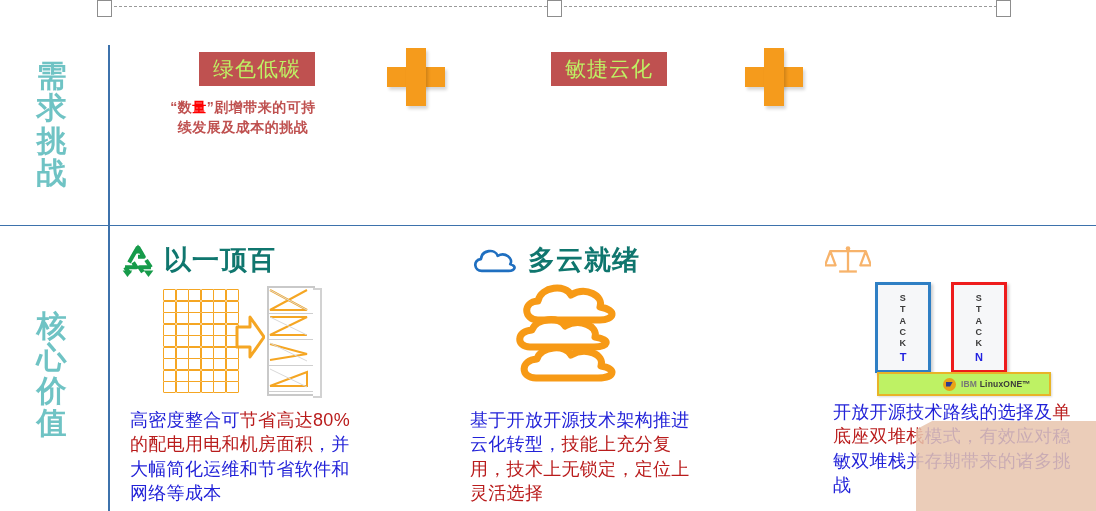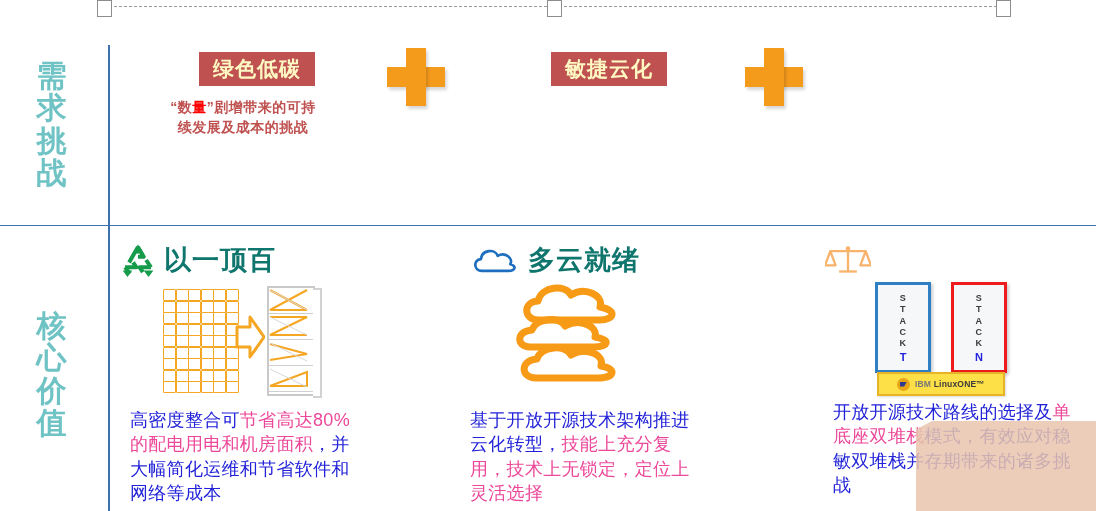--- a/index.html
+++ b/index.html
@@ -36,22 +36,22 @@
   #label-need{top:60px;}
   #label-value{top:310px;}
 
   
   .chal-card{position:absolute;top:52px;width:230px;text-align:center;}
   #chal-1{left:128px;}
   #chal-2{left:480px;}
   #chal-3{left:835px;}
 
   .chal-head{
-    display:inline-block;background:#bf5150;color:#fef9c3;
-    font-size:21px;font-weight:bold;letter-spacing:1px;
+    display:inline-block;background:#bf5150;color:#bef264;
+    font-size:21px;font-weight:normal;letter-spacing:1px;
     padding:5px 14px 6px 14px;line-height:1.1;margin-left:28px;
   }
   .chal-body{
     margin-top:12px;color:#bf5150;font-weight:bold;
     font-size:14px;line-height:1.42;letter-spacing:0.5px;
   }
   .chal-body .hl{color:#ff0000;}
   #chal-1 .chal-body{width:150px;margin-left:auto;margin-right:auto;}
   #chal-2 .chal-body{width:170px;margin-left:auto;margin-right:auto;text-align:left;padding-left:18px;}
   #chal-3 .chal-body{width:185px;margin-left:auto;margin-right:auto;text-align:left;}
@@ -70,21 +70,21 @@
   #val-2{left:470px;width:330px;}
   #val-3{left:825px;width:265px;}
 
   .val-title-row{display:flex;align-items:center;gap:6px;height:40px;}
   .val-title{color:#0f766e;font-size:27px;font-weight:bold;letter-spacing:1px;white-space:nowrap;}
 
   .val-desc{
     color:#2222d8;font-size:18px;line-height:1.36;font-weight:normal;
     letter-spacing:0.3px;
   }
-  .val-desc .r{color:#ec4899;}
+  .val-desc .r{color:#b91c1c;}
 
   #val-1 .val-desc{position:absolute;left:12px;top:168px;width:225px;}
   #val-2 .val-desc{position:absolute;left:0px;top:168px;width:235px;}
   #val-3 .val-desc{position:absolute;left:8px;top:160px;width:240px;}
 
   
   .icon-recycle{width:40px;height:34px;flex:0 0 auto;}
   
   .icon-cloud-small{width:52px;height:34px;flex:0 0 auto;}
   
@@ -109,22 +109,22 @@
   .stackbox{position:absolute;top:0;width:50px;height:85px;background:#f6f7f9;
      box-shadow:2px 2px 3px rgba(0,0,0,.2);}
   .stackbox.t{left:2px;border:3px solid #2f7fc4;}
   .stackbox.n{left:78px;border:3px solid #ee1c1c;}
   .stackbox .vtxt{position:absolute;left:0;right:0;top:8px;text-align:center;
      font-size:9px;font-weight:bold;color:#3b3b3b;line-height:1.25;letter-spacing:0.5px;}
   .stackbox .vtxt b{display:block;}
   .stackbox .tag{position:absolute;left:0;right:0;bottom:7px;text-align:center;
      font-size:11px;font-weight:bold;color:#2222e0;}
   .linuxone-badge{position:absolute;left:4px;top:90px;width:124px;height:20px;
-     border:2px solid #e8b427;background:#fde047;display:flex;align-items:center;
-     justify-content:center;gap:5px;box-shadow:1px 1px 2px rgba(0,0,0,.15);}
+     border:2px solid #e8b427;background:#bef264;display:flex;align-items:center;
+     justify-content:center;gap:5px;box-shadow:1px 1px 2px rgba(0,0,0,.15);padding-left:46px;}
   .lo-mark{width:13px;height:13px;border-radius:50%;background:#e8a317;position:relative;flex:0 0 auto;}
   .lo-mark:after{content:"";position:absolute;left:3px;top:4px;width:7px;height:5px;
      background:#2b3a8f;clip-path:polygon(0 0,100% 0,60% 100%,0 100%);}
   .lo-text{font-size:8.5px;font-weight:bold;color:#3a3a3a;letter-spacing:0.2px;white-space:nowrap;}
   .lo-text .ibm{color:#777;font-weight:bold;}
 
   
   .ribbon{position:absolute;right:-30px;bottom:-60px;width:230px;height:180px;
      transform:rotate(-28deg);background:#e8c4ad;opacity:.85;border-radius:4px;}
   .ribbon-wrap{position:absolute;right:0;bottom:0;width:180px;height:90px;overflow:hidden;}

